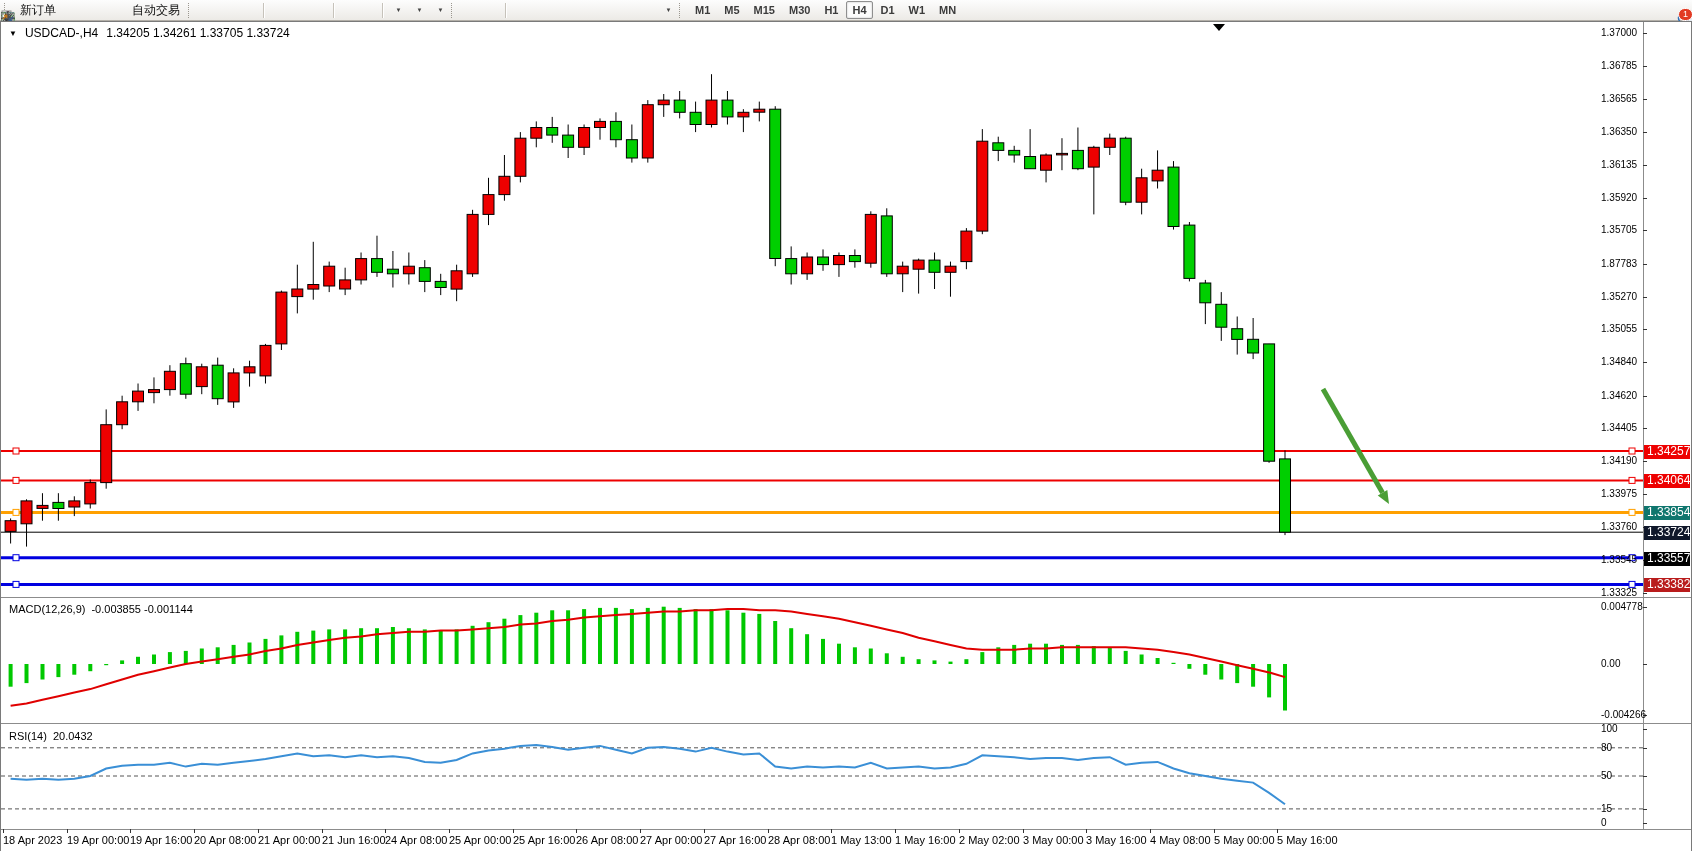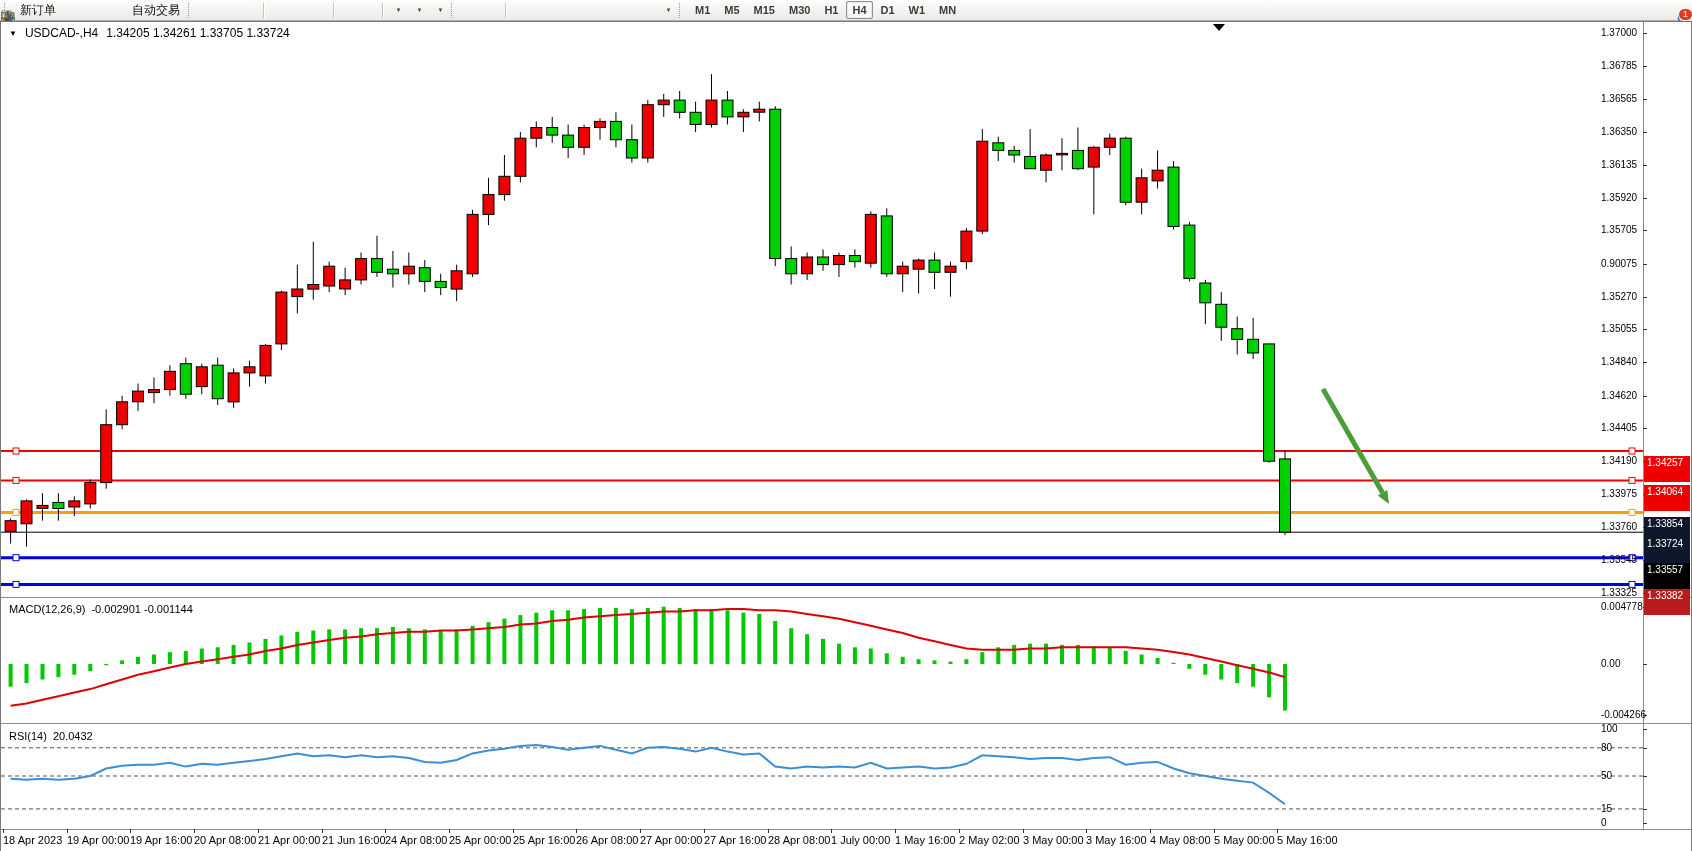--- a/index.html
+++ b/index.html
@@ -27,22 +27,22 @@
   #main-svg{top:1px;}
   #macd-svg{top:577px;}
   #rsi-svg{top:704px;}
   .hsep{position:absolute;left:0;width:1690px;height:1px;background:#8c8c8c;}
   .axis-vline{position:absolute;left:1642px;top:0;width:1px;height:807px;background:#8c8c8c;}
   .chart-title{position:absolute;left:8px;top:4px;font-size:12px;color:#000;display:flex;gap:8px;align-items:center;}
   .chart-title .tri{font-size:8px;}
   .ind-label{position:absolute;left:8px;font-size:11px;color:#000;display:flex;gap:6px;}
   .ylab{position:absolute;left:1600px;font-size:10px;color:#000;line-height:12px;white-space:nowrap;}
   .ytick{position:absolute;left:1642px;width:4px;height:1px;background:#333;}
-  .price-badge{position:absolute;left:1643px;width:46px;height:26px;font-size:10px;line-height:13px;
-               color:#fff;padding-left:3px;box-sizing:border-box;white-space:nowrap;margin-top:11px;}
+  .price-badge{position:absolute;left:1643px;width:46px;height:14px;font-size:12px;line-height:13px;
+               color:#fff;padding-left:3px;box-sizing:border-box;white-space:nowrap;}
   .xlab{position:absolute;top:812px;font-size:11px;color:#000;white-space:nowrap;}
   .xtick{position:absolute;top:807px;width:1px;height:4px;background:#333;}
   .time-strip{position:absolute;left:0;top:807px;width:1690px;height:21px;background:#fff;border-top:1px solid #8c8c8c;}
 </style>
 </head>
 <body>
 
 <div id="screen">
 
   <div class="toolbar">
@@ -757,21 +757,21 @@
     <div class="time-strip"></div>
     <div class="axis-vline"></div>
 
     <div class="chart-title">
       <span class="tri">▼</span>
       <span>USDCAD-,H4</span>
       <span>1.34205 1.34261 1.33705 1.33724</span>
     </div>
     <div class="ind-label" style="top:581px">
       <span>MACD(12,26,9)</span>
-      <span>-0.002901 -0.001144</span>
+      <span>-0.003855 -0.001144</span>
     </div>
     <div class="ind-label" style="top:708px">
       <span>RSI(14)</span>
       <span>20.0432</span>
     </div>
 
     <div id="y-axis">
         <div class="ytick" style="top:11px"></div>
           <div class="ylab" style="top:5px">1.37000</div>
         <div class="ytick" style="top:44px"></div>
@@ -780,21 +780,21 @@
           <div class="ylab" style="top:71px">1.36565</div>
         <div class="ytick" style="top:110px"></div>
           <div class="ylab" style="top:104px">1.36350</div>
         <div class="ytick" style="top:143px"></div>
           <div class="ylab" style="top:137px">1.36135</div>
         <div class="ytick" style="top:176px"></div>
           <div class="ylab" style="top:170px">1.35920</div>
         <div class="ytick" style="top:208px"></div>
           <div class="ylab" style="top:202px">1.35705</div>
         <div class="ytick" style="top:242px"></div>
-          <div class="ylab" style="top:236px">0.90075</div>
+          <div class="ylab" style="top:236px">1.87783</div>
         <div class="ytick" style="top:275px"></div>
           <div class="ylab" style="top:269px">1.35270</div>
         <div class="ytick" style="top:307px"></div>
           <div class="ylab" style="top:301px">1.35055</div>
         <div class="ytick" style="top:340px"></div>
           <div class="ylab" style="top:334px">1.34840</div>
         <div class="ytick" style="top:374px"></div>
           <div class="ylab" style="top:368px">1.34620</div>
         <div class="ytick" style="top:406px"></div>
           <div class="ylab" style="top:400px">1.34405</div>
@@ -819,21 +819,21 @@
         <div class="ytick" style="top:726px"></div>
           <div class="ylab" style="top:720px">80</div>
         <div class="ytick" style="top:754px"></div>
           <div class="ylab" style="top:748px">50</div>
         <div class="ytick" style="top:787px"></div>
           <div class="ylab" style="top:781px">15</div>
         <div class="ytick" style="top:801px"></div>
           <div class="ylab" style="top:795px">0</div>
         <div class="price-badge" style="top:423px;background:#ee0000">1.34257</div>
         <div class="price-badge" style="top:452px;background:#ee0000">1.34064</div>
-        <div class="price-badge" style="top:484px;background:#0f172a">1.33854</div>
+        <div class="price-badge" style="top:484px;background:#0f766e">1.33854</div>
         <div class="price-badge" style="top:530px;background:#000000">1.33557</div>
         <div class="price-badge" style="top:556px;background:#b91c1c">1.33382</div>
         <div class="price-badge" style="top:504px;background:#0f172a">1.33724</div>
       </div>
     <div id="x-axis">
         <div class="xtick" style="left:2px"></div>
          <div class="xlab" style="left:2px">18 Apr 2023</div>
         <div class="xtick" style="left:66px"></div>
          <div class="xlab" style="left:66px">19 Apr 00:00</div>
         <div class="xtick" style="left:129px"></div>
@@ -852,21 +852,21 @@
          <div class="xlab" style="left:512px">25 Apr 16:00</div>
         <div class="xtick" style="left:575px"></div>
          <div class="xlab" style="left:575px">26 Apr 08:00</div>
         <div class="xtick" style="left:639px"></div>
          <div class="xlab" style="left:639px">27 Apr 00:00</div>
         <div class="xtick" style="left:703px"></div>
          <div class="xlab" style="left:703px">27 Apr 16:00</div>
         <div class="xtick" style="left:767px"></div>
          <div class="xlab" style="left:767px">28 Apr 08:00</div>
         <div class="xtick" style="left:830px"></div>
-         <div class="xlab" style="left:830px">1 July 00:00</div>
+         <div class="xlab" style="left:830px">1 May 13:00</div>
         <div class="xtick" style="left:894px"></div>
          <div class="xlab" style="left:894px">1 May 16:00</div>
         <div class="xtick" style="left:958px"></div>
          <div class="xlab" style="left:958px">2 May 02:00</div>
         <div class="xtick" style="left:1022px"></div>
          <div class="xlab" style="left:1022px">3 May 00:00</div>
         <div class="xtick" style="left:1085px"></div>
          <div class="xlab" style="left:1085px">3 May 16:00</div>
         <div class="xtick" style="left:1149px"></div>
          <div class="xlab" style="left:1149px">4 May 08:00</div>

